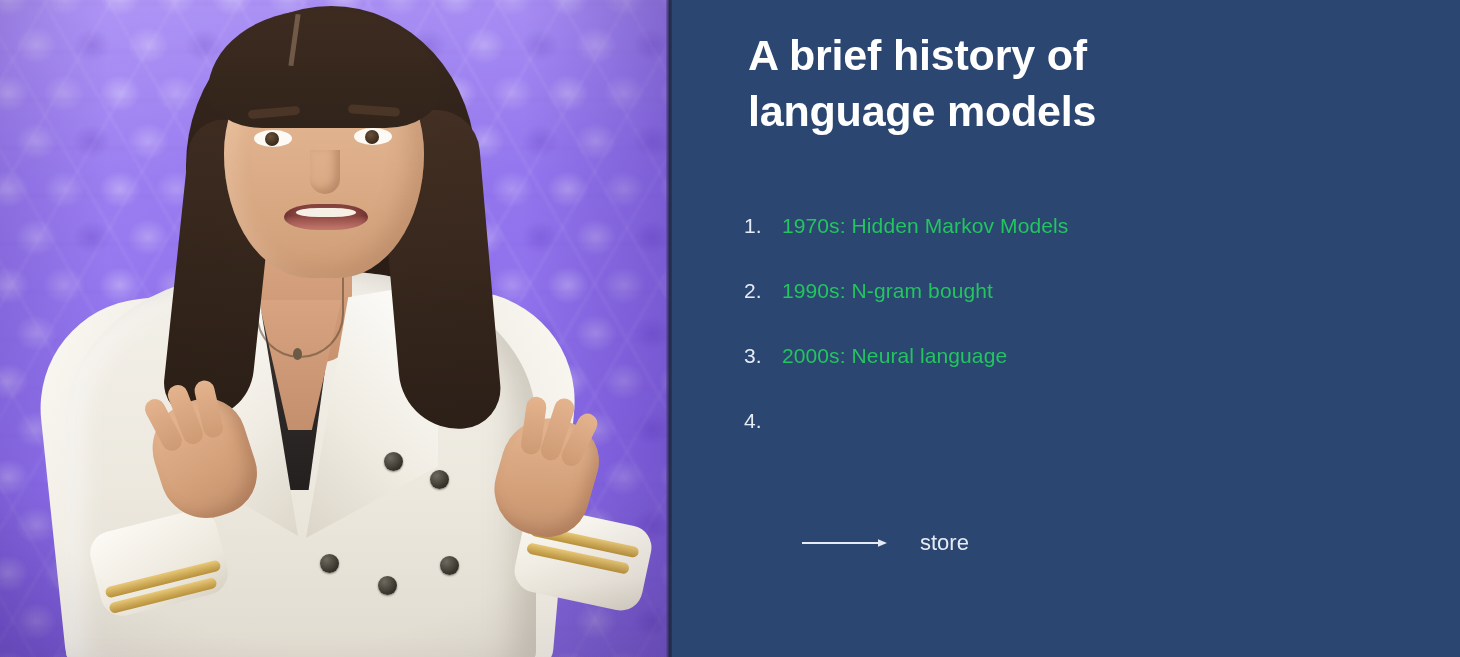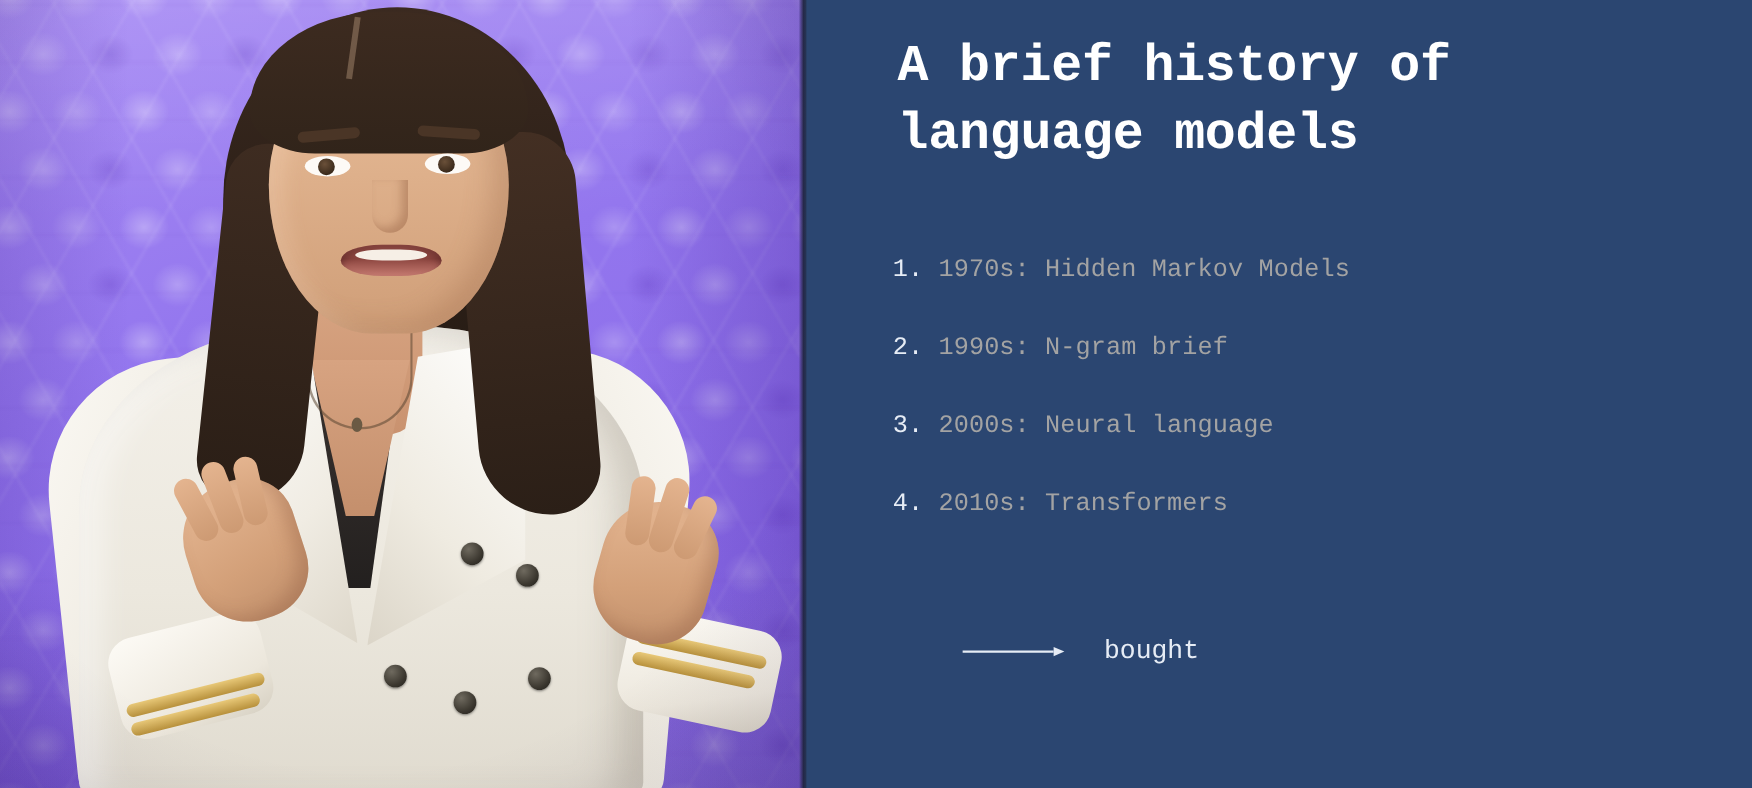--- a/index.html
+++ b/index.html
@@ -10,21 +10,20 @@
   body {
     font-family: "Liberation Sans", sans-serif;
   }
 
   #stage {
     position: relative;
     width: 1460px;
     height: 657px;
     overflow: hidden;
     background: #2b4671;
-    font-family: Liberation Mono, monospace;
   }
 
   
   #video-pane {
     position: absolute;
     left: 0; top: 0;
     width: 672px;
     height: 657px;
     overflow: hidden;
     background: #9478ec;
@@ -340,21 +339,21 @@
     height: 65px;
     color: #e6ecf5;
     font-size: 21px;
     letter-spacing: .1px;
   }
   .list-num {
     width: 38px;
     flex: 0 0 38px;
     color: #e6ecf5;
   }
-  .list-text { color: #a3a3a3; }
+  .list-text { color: #22c55e; }
 
   #example-row {
     position: absolute;
     left: 74px;
     top: 530px;
     width: 700px;
     display: flex;
     align-items: center;
     color: #e6ecf5;
     font-size: 22px;
@@ -448,36 +447,35 @@
     <div id="slide-title">A brief history of
 language models</div>
 
     <ul id="slide-list">
       <li class="list-item">
         <span class="list-num">1.</span>
         <span class="list-text">1970s: Hidden Markov Models</span>
       </li>
       <li class="list-item">
         <span class="list-num">2.</span>
-        <span class="list-text">1990s: N-gram brief</span>
+        <span class="list-text">1990s: N-gram bought</span>
       </li>
       <li class="list-item">
         <span class="list-num">3.</span>
         <span class="list-text">2000s: Neural language</span>
       </li>
       <li class="list-item">
         <span class="list-num">4.</span>
-        <span class="list-text">2010s: Transformers</span>
       </li>
     </ul>
 
     <div id="example-row">
 
       <svg id="example-arrow" viewBox="0 0 86 14">
         <line x1="0" y1="7" x2="76" y2="7" stroke="#e6ecf5" stroke-width="1.8"></line>
         <path d="M76 3.2 L85 7 L76 10.8 Z" fill="#e6ecf5"></path>
       </svg>
 
-      <span id="example-next">bought</span>
+      <span id="example-next">store</span>
     </div>
 
   </div>
 </div>
 
 </body></html>

